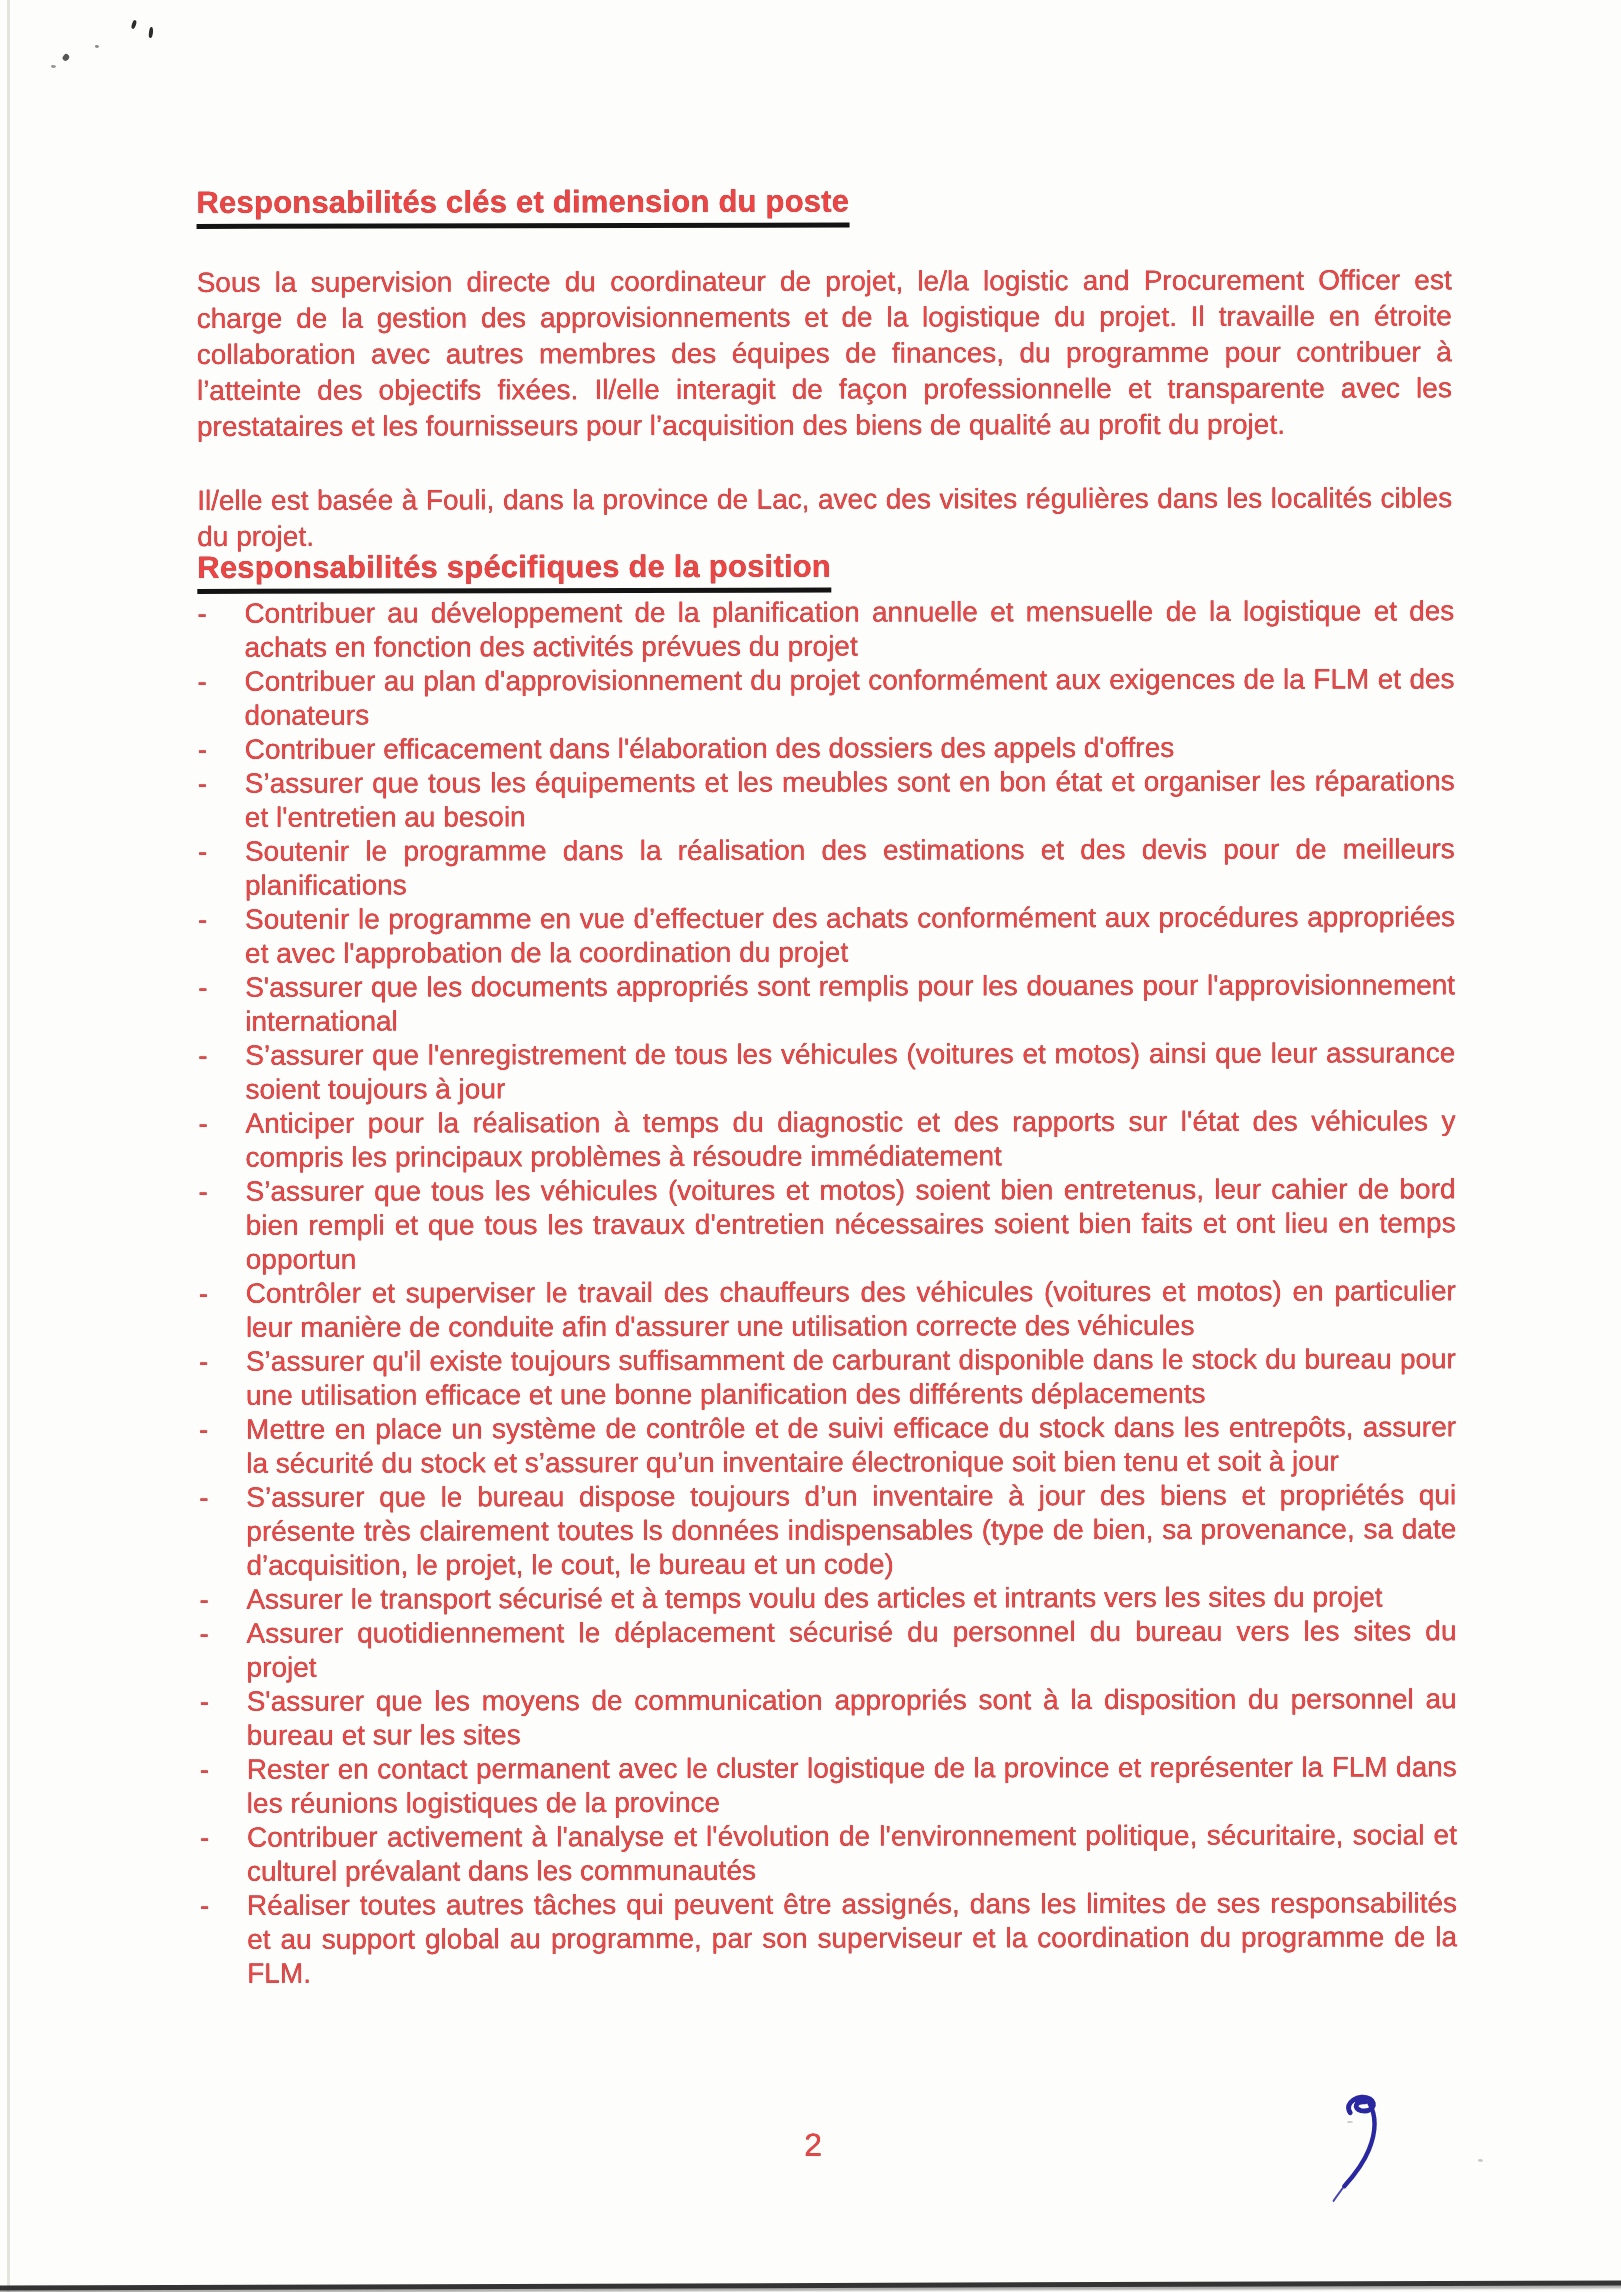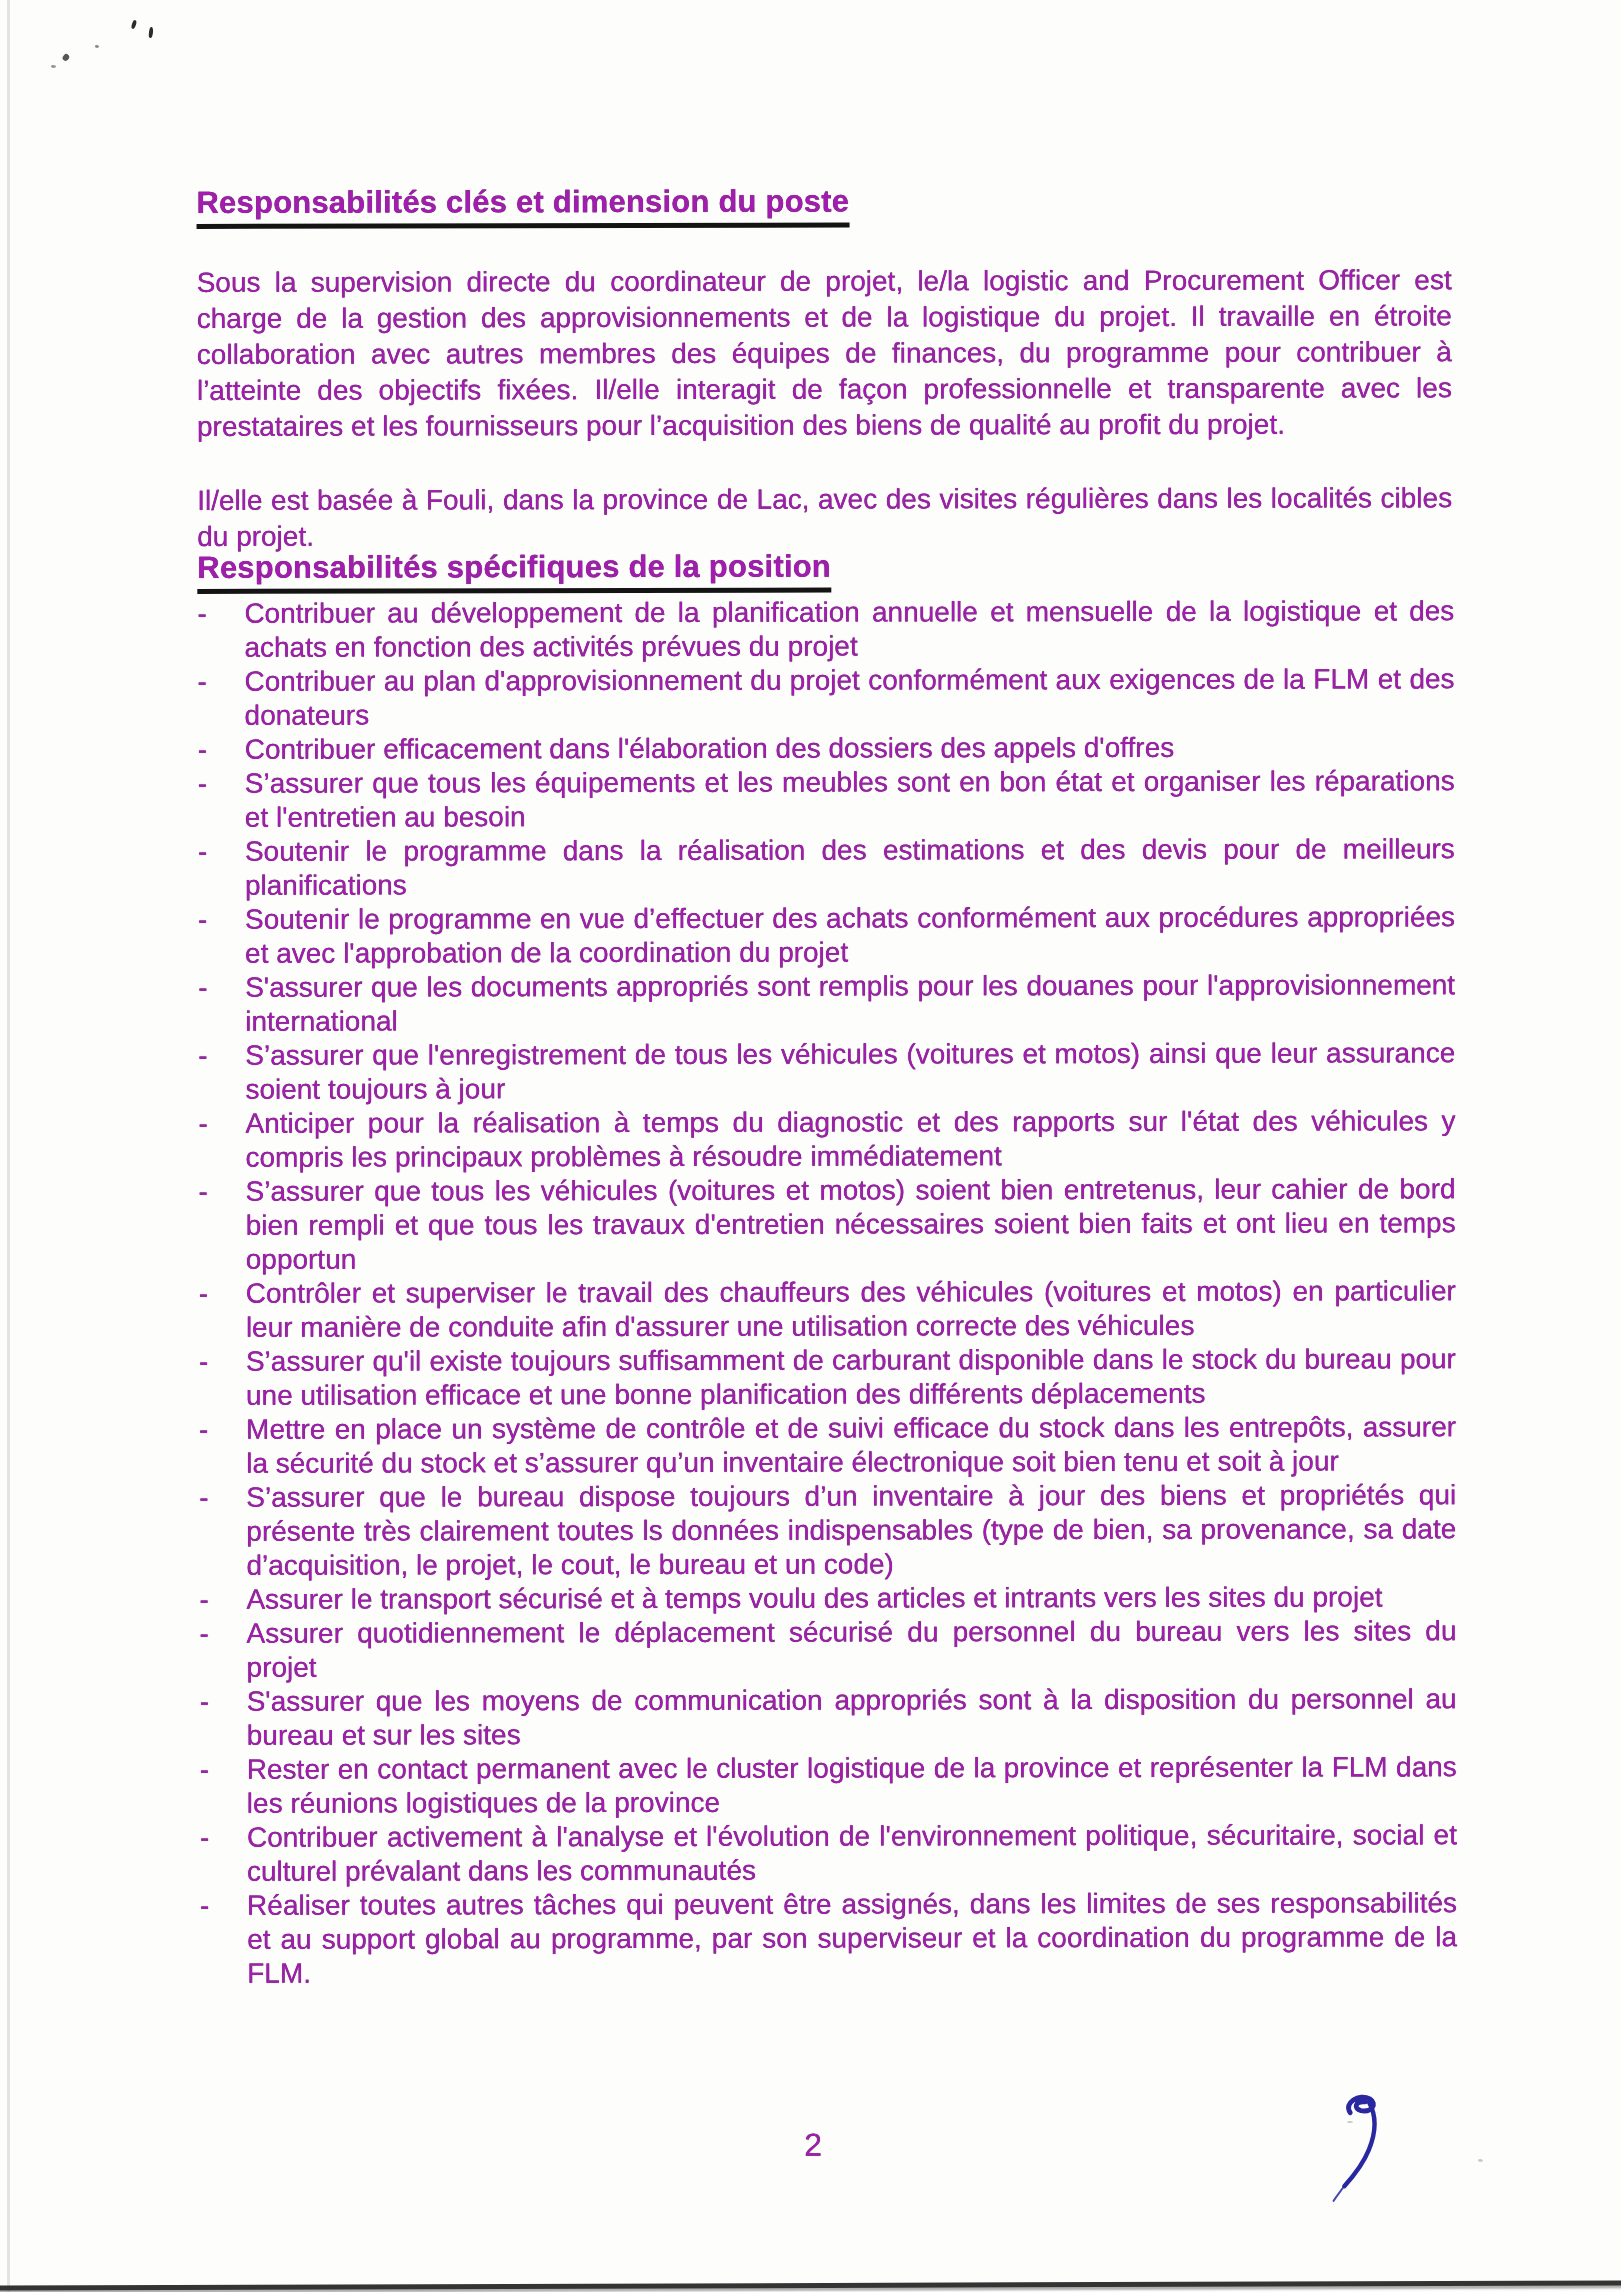--- a/index.html
+++ b/index.html
@@ -3,21 +3,21 @@
 <meta charset="utf-8">
 <style>
   html,body{margin:0;padding:0;background:#e9e9e6;}
   .page{
     position:relative;
     width:1621px;height:2293px;
     margin:0 auto;
     background:#fdfdfb;
     overflow:hidden;
     font-family:"Liberation Sans", sans-serif;
-    color:#a21caf;
+    color:#ef4444;
   }
   .tilt{
     position:absolute;left:0;top:0;width:100%;height:100%;
     transform:rotate(-0.12deg);
     transform-origin:40% 40%;
   }
   .doc-text{ text-shadow:0 0 0.7px rgba(10,10,10,0.85); }
 
   .sec-title{
     position:absolute;left:198px;width:1264px;

